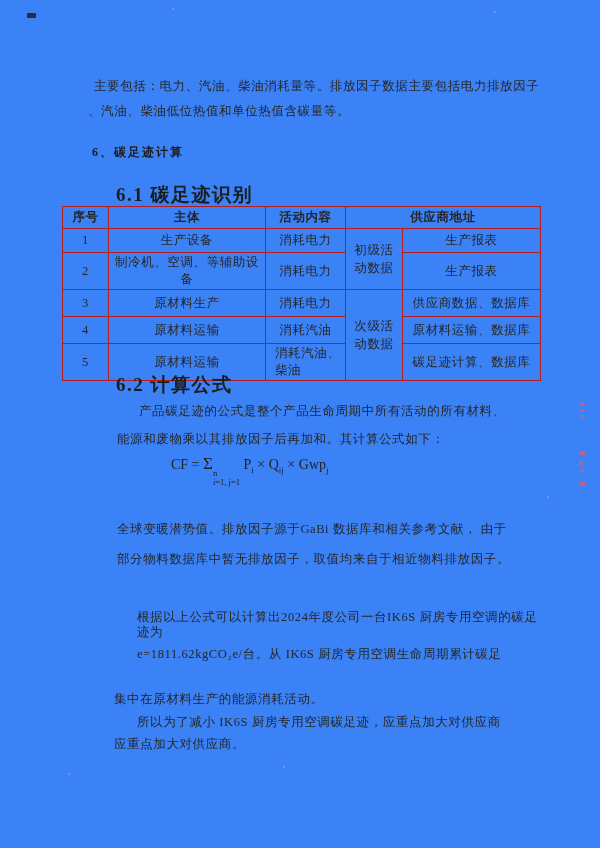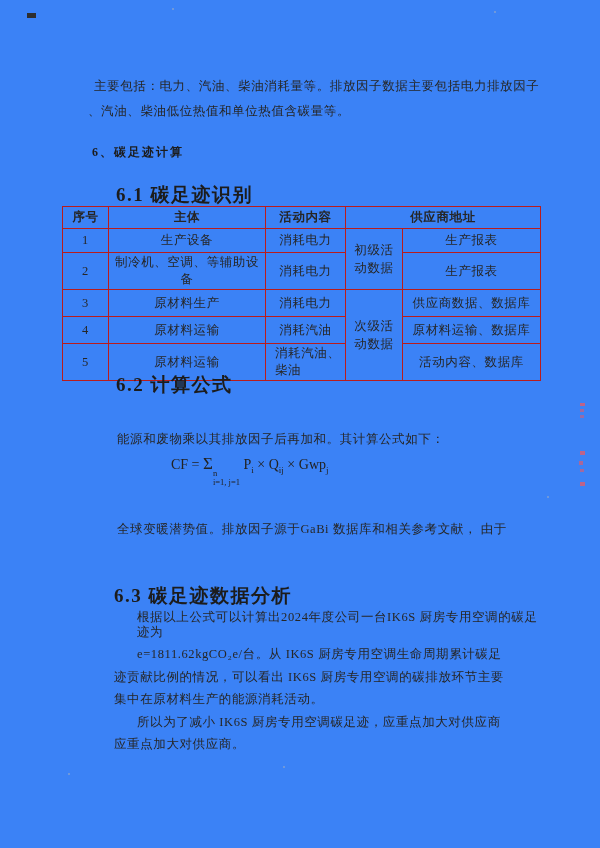--- a/index.html
+++ b/index.html
@@ -144,43 +144,43 @@
     <tr style="height:27px;">
       <td>4</td>
       <td>原材料运输</td>
       <td>消耗汽油</td>
       <td>原材料运输、数据库</td>
     </tr>
     <tr style="height:34px;">
       <td>5</td>
       <td>原材料运输</td>
       <td style="text-align:left; padding-left:9px; white-space:normal;">消耗汽油、柴油</td>
-      <td>活动内容、数据库</td>
+      <td>碳足迹计算、数据库</td>
     </tr>
   </tbody>
     </table>
 
   <div class="h-sub" style="left:116px; top:372px;">6.2 计算公式</div>
 
+  <div class="line" style="left:139px; top:403px;">产品碳足迹的公式是整个产品生命周期中所有活动的所有材料、</div>
   <div class="line" style="left:117px; top:431px;">能源和废物乘以其排放因子后再加和。其计算公式如下：</div>
 
   <div class="formula" style="left:171px; top:454px;text-align:right;">
     <span>CF = </span><span class="sigma">Σ</span><span class="sstack">
         <span>n</span>
         <span>i=1, j=1</span>
       </span><span> P</span><sub>i</sub><span> × </span><span>Q</span><sub>ij</sub><span> × </span><span>Gwp</span><sub>j</sub>
   </div>
 
   <div class="line" style="left:117px; top:521px;">全球变暖潜势值。排放因子源于GaBi 数据库和相关参考文献， 由于</div>
+  <div class="line" style="left:117px; top:551px;">部分物料数据库中暂无排放因子，取值均来自于相近物料排放因子。</div>
 
-  <div class="h-sub" style="left:114px; top:583px;">6.3 碳足迹数据分析</div>
 
   <div class="line" style="left:137px; top:609px;">根据以上公式可以计算出2024年度公司一台IK6S 厨房专用空调的碳足</div>
   <div class="line" style="left:137px; top:624px;">迹为</div>
 
   <div class="line" style="left:137px; top:646px;">e=1811.62kgCO₂e/台。从 IK6S 厨房专用空调生命周期累计碳足</div>
-  <div class="line" style="left:114px; top:669px;">迹贡献比例的情况，可以看出 IK6S 厨房专用空调的碳排放环节主要</div>
   <div class="line" style="left:114px; top:691px;">集中在原材料生产的能源消耗活动。</div>
 
   <div class="line" style="left:137px; top:714px;">所以为了减小 IK6S 厨房专用空调碳足迹，应重点加大对供应商</div>
   <div class="line" style="left:114px; top:736px;">应重点加大对供应商。</div>
 
 </div>
 
 </body></html>

